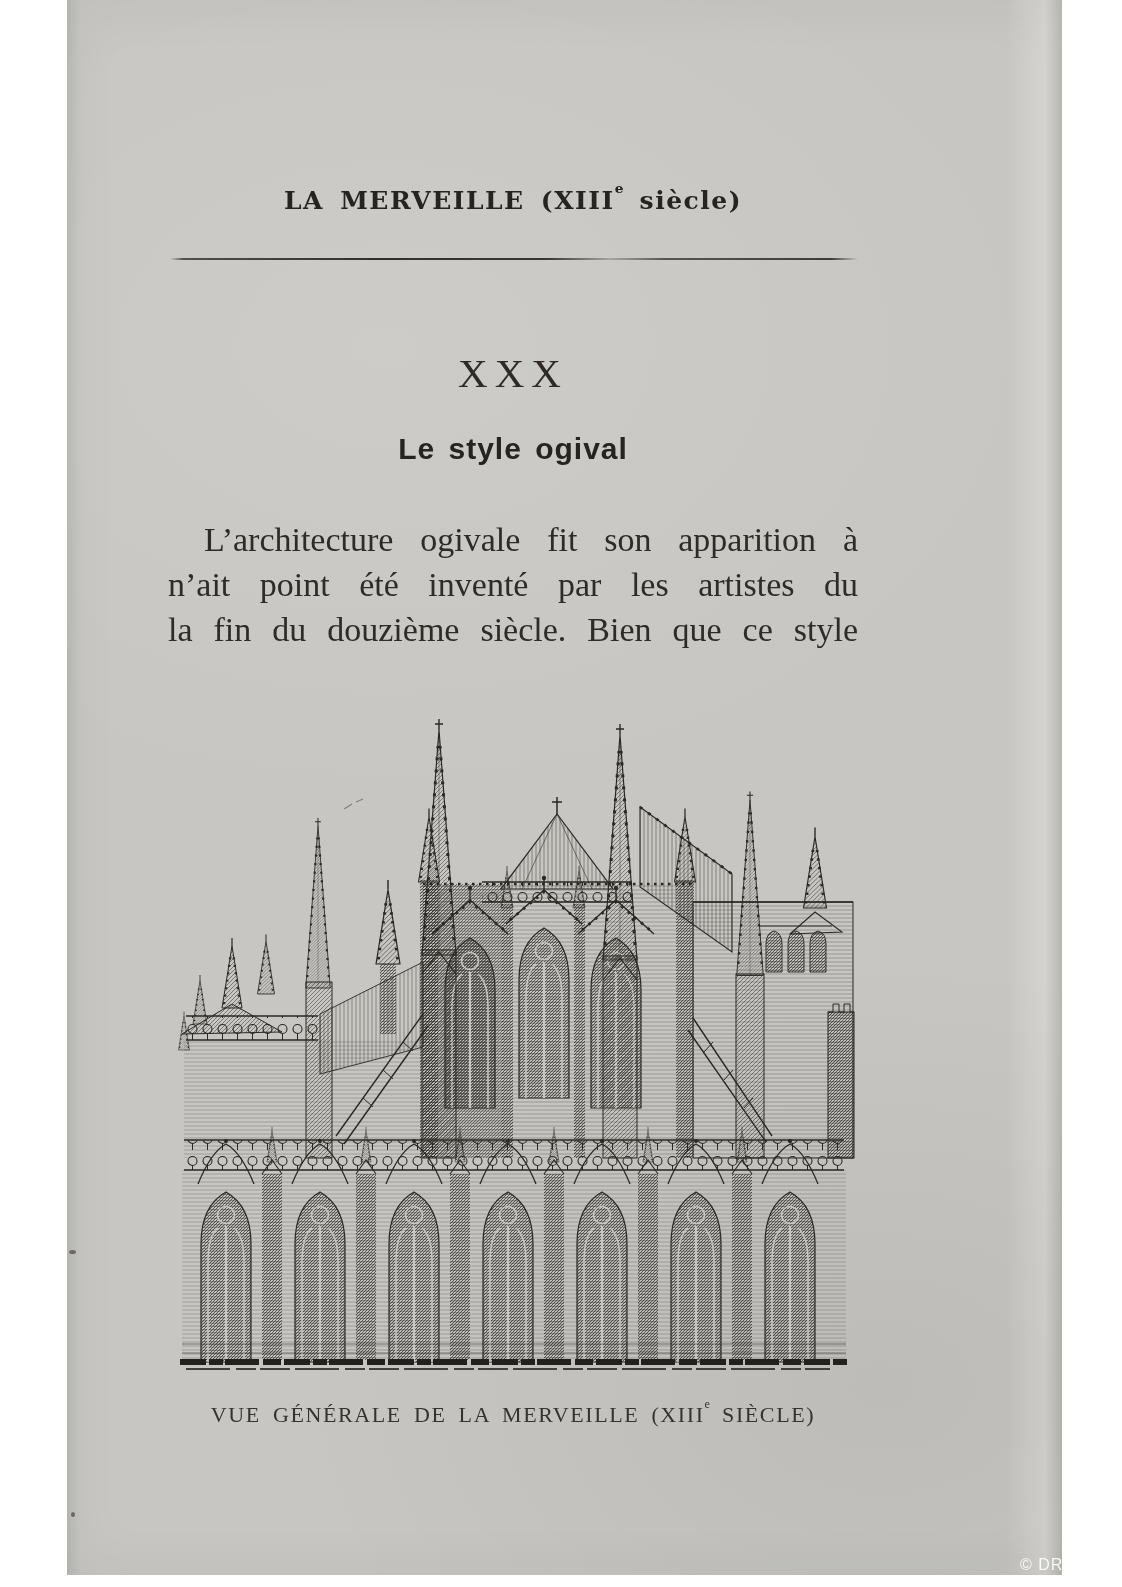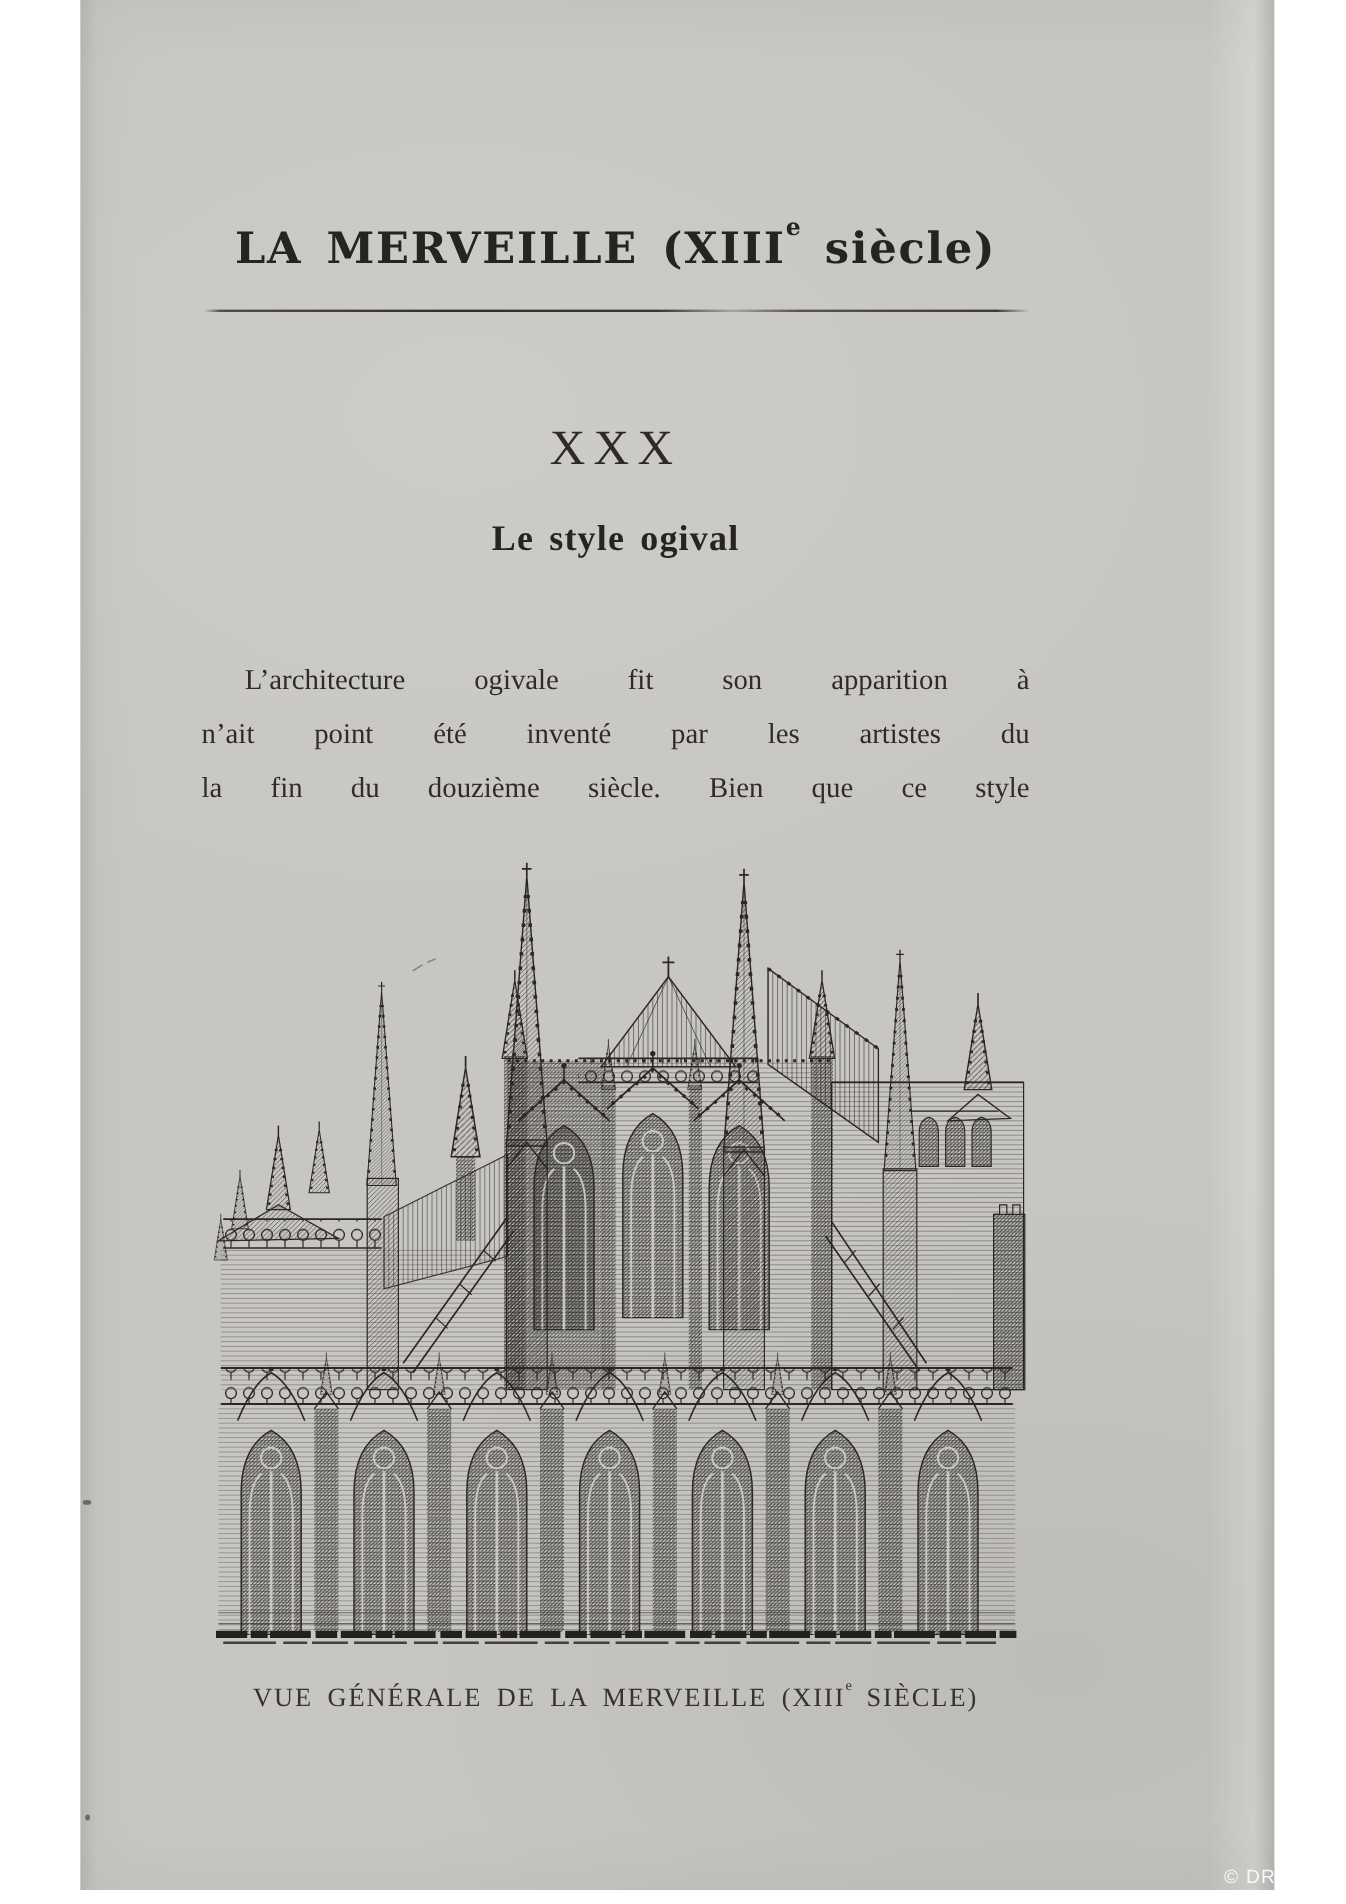--- a/index.html
+++ b/index.html
@@ -15,42 +15,42 @@
       radial-gradient(850px 620px at 82% 88%, rgba(0,0,0,.05), rgba(0,0,0,0) 70%),
       linear-gradient(90deg, rgba(0,0,0,.07) 0px, rgba(0,0,0,0) 14px, rgba(0,0,0,0) 940px, rgba(255,255,255,.28) 978px, rgba(0,0,0,.06) 995px),
       #c7c6c2;
     box-shadow:inset 0 0 60px rgba(0,0,0,.05);
   }
   .speck{position:absolute;background:#6b6965;border-radius:50%;}
   
   .col{position:absolute;left:101px;width:690px;text-align:center;color:#2b2823;}
   .page-title{
     top:186px;
-    font-family:"DejaVu Serif",serif;font-weight:700;font-size:36px;
+    font-family:"DejaVu Serif",serif;font-weight:700;font-size:25px;
     letter-spacing:1.5px;word-spacing:6px;color:#262420;white-space:nowrap;
   }
   sup.e{font-size:.55em;position:relative;top:-.5em;letter-spacing:0;}
   .rule{
     position:absolute;left:103px;top:258px;width:688px;height:2px;border:none;margin:0;
     background:linear-gradient(90deg,
       rgba(60,56,50,0) 0%, rgba(60,56,50,.85) 2%, rgba(42,40,36,.95) 30%,
       rgba(42,40,36,.9) 55%, rgba(60,56,50,.25) 64%, rgba(60,56,50,.8) 72%,
       rgba(47,44,40,.9) 96%, rgba(60,56,50,0) 100%);
   }
   .chapter-number{
     top:349px;font-family:"Liberation Serif",serif;font-size:41px;
     letter-spacing:7px;color:#2e2b26;
   }
   .section-title{
-    top:432px;font-family:Liberation Serif, serif;font-weight:700;font-size:30px;
+    top:432px;font-family:Liberation Sans, sans-serif;font-weight:700;font-size:30px;
     letter-spacing:1px;word-spacing:4px;color:#262420;
   }
   .body-par{
     position:absolute;left:101px;top:517px;width:690px;
-    font-size:24px;color:#2f2c27;margin-top:28px;
+    font-size:34px;color:#2f2c27;
   }
   .pline{
     height:45px;line-height:45px;text-align:justify;text-align-last:justify;
     word-spacing:2px;
   }
   .pline.indent{text-indent:36px;}
   .figure{position:absolute;left:103px;top:712px;width:688px;height:662px;}
   .caption{
     top:1402px;font-size:22px;letter-spacing:1.6px;word-spacing:5px;color:#36332e;
     white-space:nowrap;

